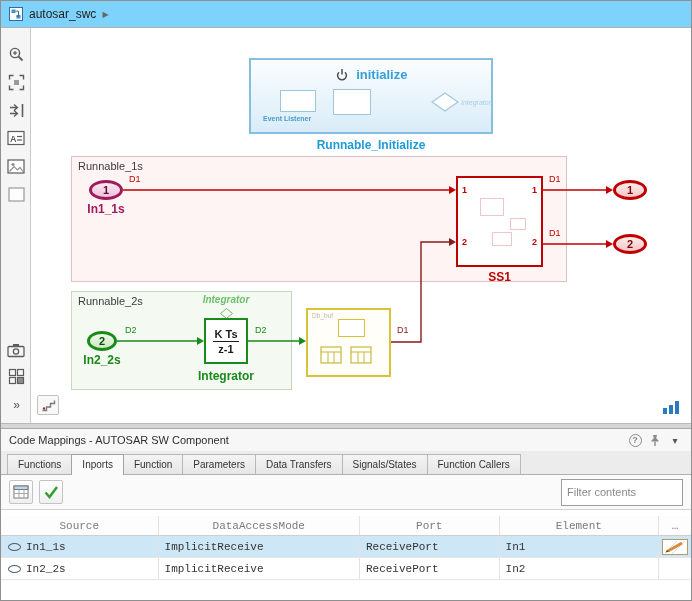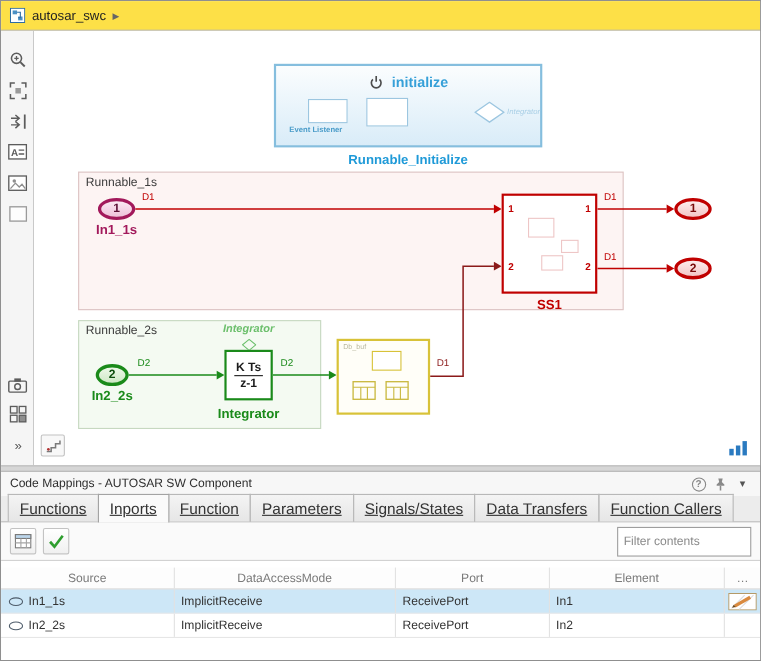--- a/index.html
+++ b/index.html
@@ -2,21 +2,21 @@
 <html><head>
 <meta charset="utf-8">
 <style>
   * { margin:0; padding:0; box-sizing:border-box; }
   html,body { background:#e9e9e9; }
   body { font-family:"Liberation Sans", sans-serif; }
   .window { position:relative; width:692px; height:601px; background:#fff; border:1px solid #8f8f8f; overflow:hidden; }
   .abs { position:absolute; }
 
   
-  .top-bar { position:absolute; left:0; top:0; width:100%; height:27px; background:#fde047; border-bottom:1px solid #b3b3b3; display:flex; align-items:center; }
+  .top-bar { position:absolute; left:0; top:0; width:100%; height:27px; background:#7dd3fc; border-bottom:1px solid #b3b3b3; display:flex; align-items:center; }
   .model-tab { display:flex; align-items:center; gap:6px; height:100%; padding:0 10px 0 8px; cursor:default; }
   .model-name { font-size:12px; color:#222; }
   .crumb-arrow { font-size:8px; color:#666; padding-top:1px; }
 
   
   .left-toolbar { position:absolute; left:0; top:27px; width:30px; height:395px; background:#f5f5f5; border-right:1px solid #c9c9c9; }
   .tool { position:absolute; left:4px; width:22px; height:22px; display:flex; align-items:center; justify-content:center; border-radius:2px; color:#5c5c5c; }
   .tool svg { display:block; }
   .tool.expand { font-size:12px; color:#555; letter-spacing:-1px; }
 
@@ -80,34 +80,34 @@
   
   .panel { position:absolute; left:0; top:428px; width:100%; height:173px; background:#f1f1f1; }
   .panel-header { height:22px; display:flex; align-items:center; padding:0 8px; background:#f7f7f7; }
   .panel-title { font-size:11px; color:#2e2e2e; }
   .panel-header .spacer { flex:1; }
   .hicon { width:16px; height:16px; display:flex; align-items:center; justify-content:center; margin-left:4px; color:#777; }
   .help-circle { width:13px; height:13px; border:1.5px solid #8a8a8a; border-radius:50%; font-size:9px; font-weight:bold; color:#8a8a8a; display:flex; align-items:center; justify-content:center; }
   .caret { font-size:10px; color:#555; }
 
   .tabs { height:24px; display:flex; align-items:flex-end; padding-left:6px; background:#ececec; border-bottom:1px solid #b0b0b0; }
-  .tab { font-size:14px; color:#333; padding:4px 10px 4px; border:1px solid #b8b8b8; border-bottom:none; background:linear-gradient(#f4f4f4,#e6e6e6); margin-right:-1px; white-space:nowrap;text-decoration:underline; }
+  .tab { font-size:10px; color:#333; padding:4px 10px 4px; border:1px solid #b8b8b8; border-bottom:none; background:linear-gradient(#f4f4f4,#e6e6e6); margin-right:-1px; white-space:nowrap; }
   .tab.active { background:#fafafa; position:relative; margin-bottom:-1px; padding-bottom:5px; border-color:#a3a3a3; }
 
   .panel-toolbar { height:34px; display:flex; align-items:center; gap:6px; padding:0 8px; background:#fafafa; }
   .pt-btn { width:24px; height:24px; border:1px solid #c3c3c3; border-radius:2px; background:linear-gradient(#ffffff,#f0f0f0); display:flex; align-items:center; justify-content:center; }
   .filter-input { margin-left:auto; width:122px; height:27px; font-size:11px; font-family:"Liberation Sans",sans-serif; border:1px solid #9e9e9e; padding:2px 5px; color:#333; background:#fff; }
   .filter-input::placeholder { color:#8a8a8a; }
 
   .panel-body { position:absolute; left:0; top:80px; right:0; bottom:2px; background:#fff; border-top:1px solid #d2d2d2; }
   .tbl { position:absolute; left:0; top:6px; right:0; }
   .tr { display:flex; align-items:stretch; height:22px; font-size:11px; color:#333; border-bottom:1px solid #e6e6e6; background:#fff; }
   .tr.head { height:20px; color:#7a7a7a; border-bottom:1px solid #cfcfcf; background:#fdfdfd; }
   .tr.selected { background:#cde7f7; }
-  .td { display:flex; align-items:center; padding:0 6px; border-right:1px solid #e2e2e2; overflow:hidden; white-space:nowrap; }
+  .td { display:flex; align-items:center; padding:0 6px; border-right:1px solid #e2e2e2; overflow:hidden; white-space:nowrap;font-family:Liberation Mono, monospace; }
   .td:last-child { border-right:none; }
   .c-src { width:158px; } .c-mode { width:202px; } .c-port { width:140px; } .c-el { width:160px; } .c-edit { width:32px; justify-content:center; padding:0 2px; }
   .tr.head .td { justify-content:center; }
   .inport-glyph { display:inline-block; width:13px; height:8px; border:1.5px solid #4f5d6b; border-radius:50%; margin:0 5px 0 1px; flex:none; }
 </style>
 </head>
 <body>
 
 <div class="window">
 
@@ -325,22 +325,22 @@
       <span class="hicon caret">
           <span>▾</span>
         </span>
     </div>
 
     <div class="tabs">
       <div class="tab">Functions</div>
       <div class="tab active">Inports</div>
       <div class="tab">Function</div>
       <div class="tab">Parameters</div>
+      <div class="tab">Data Transfers</div>
       <div class="tab">Signals/States</div>
-      <div class="tab">Data Transfers</div>
       <div class="tab">Function Callers</div>
     </div>
 
     <div class="panel-toolbar">
       <div class="pt-btn">
         <svg width="16" height="14" viewBox="0 0 16 14">
             <rect x="1" y="1" width="14" height="12" fill="#fff" stroke="#7a7a7a"></rect>
             <rect x="1" y="1" width="14" height="3.5" fill="#bcd6ec" stroke="#7a7a7a"></rect>
             <line x1="6" y1="4.5" x2="6" y2="13" stroke="#a5a5a5"></line>
             <line x1="11" y1="4.5" x2="11" y2="13" stroke="#a5a5a5"></line>

